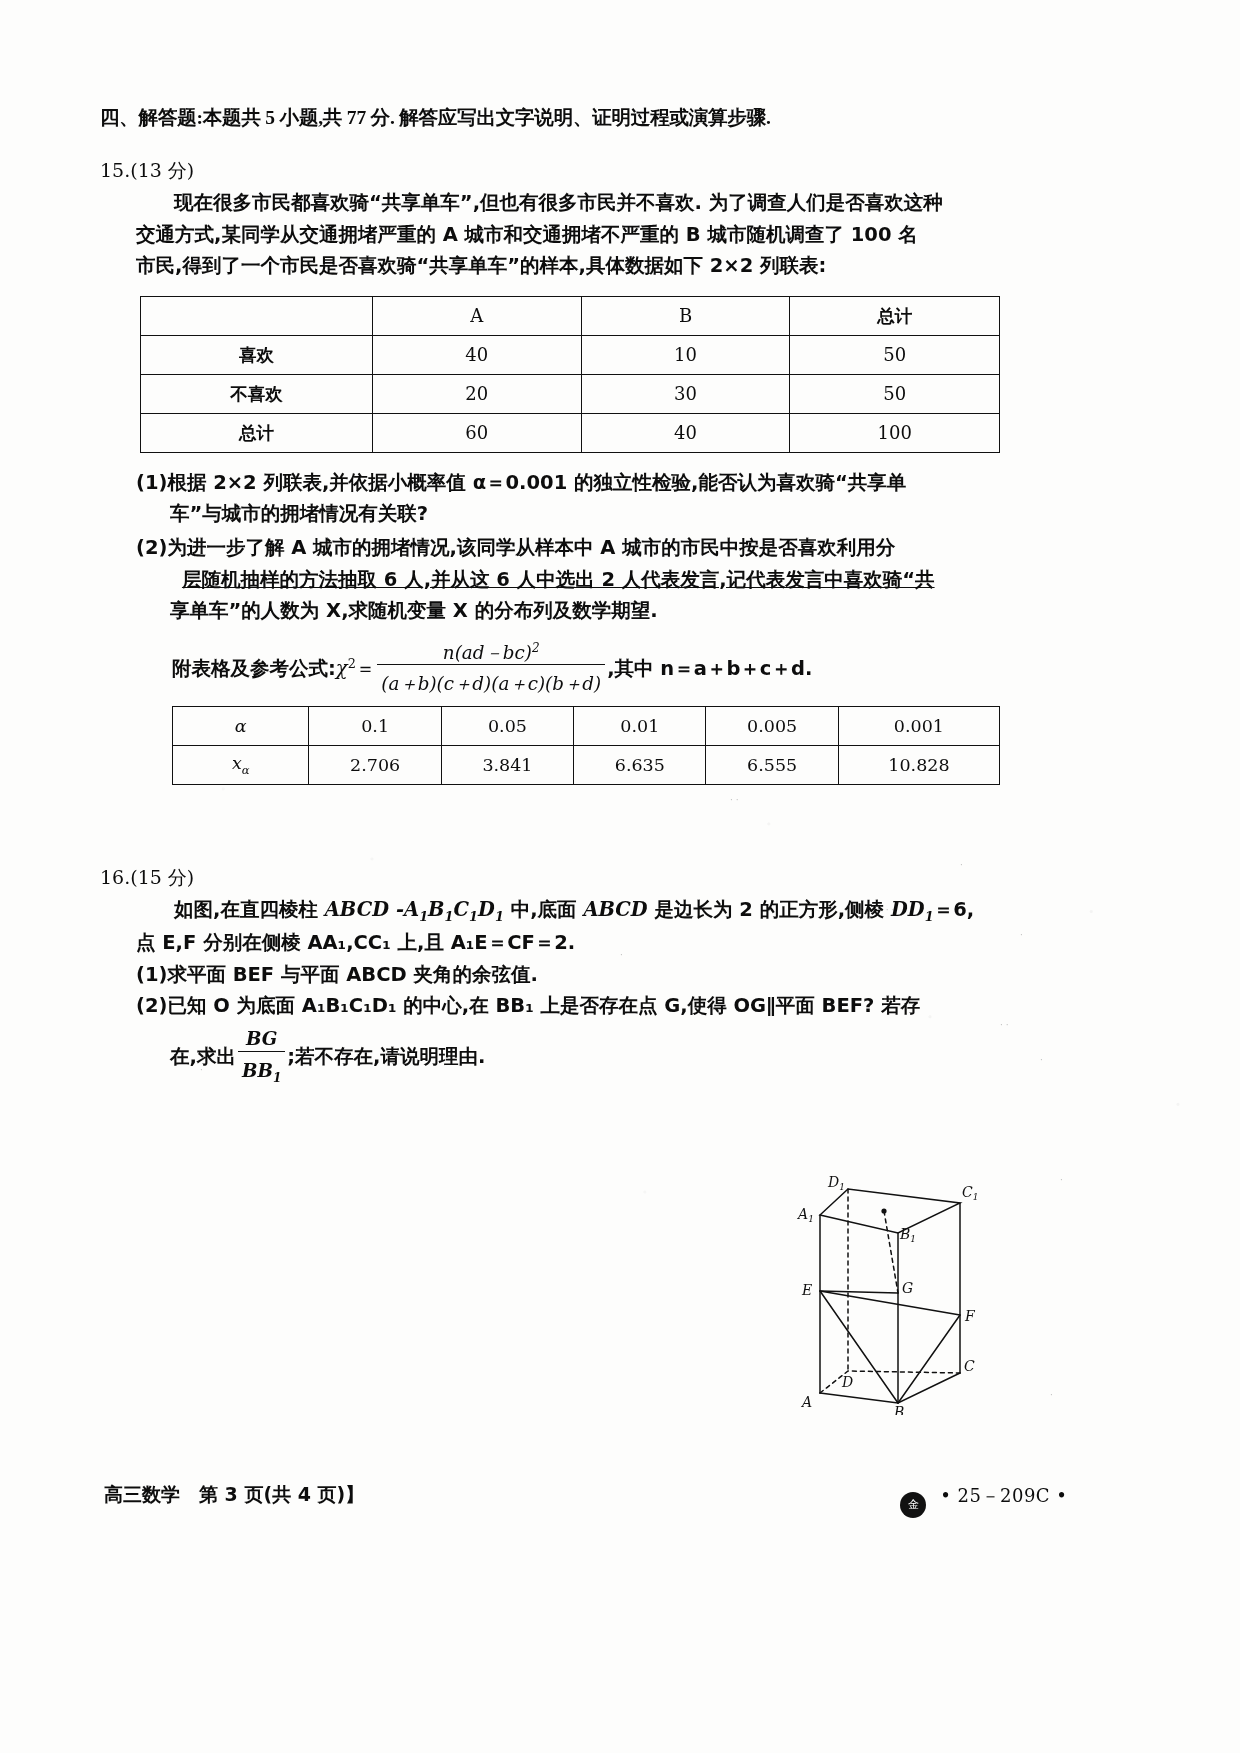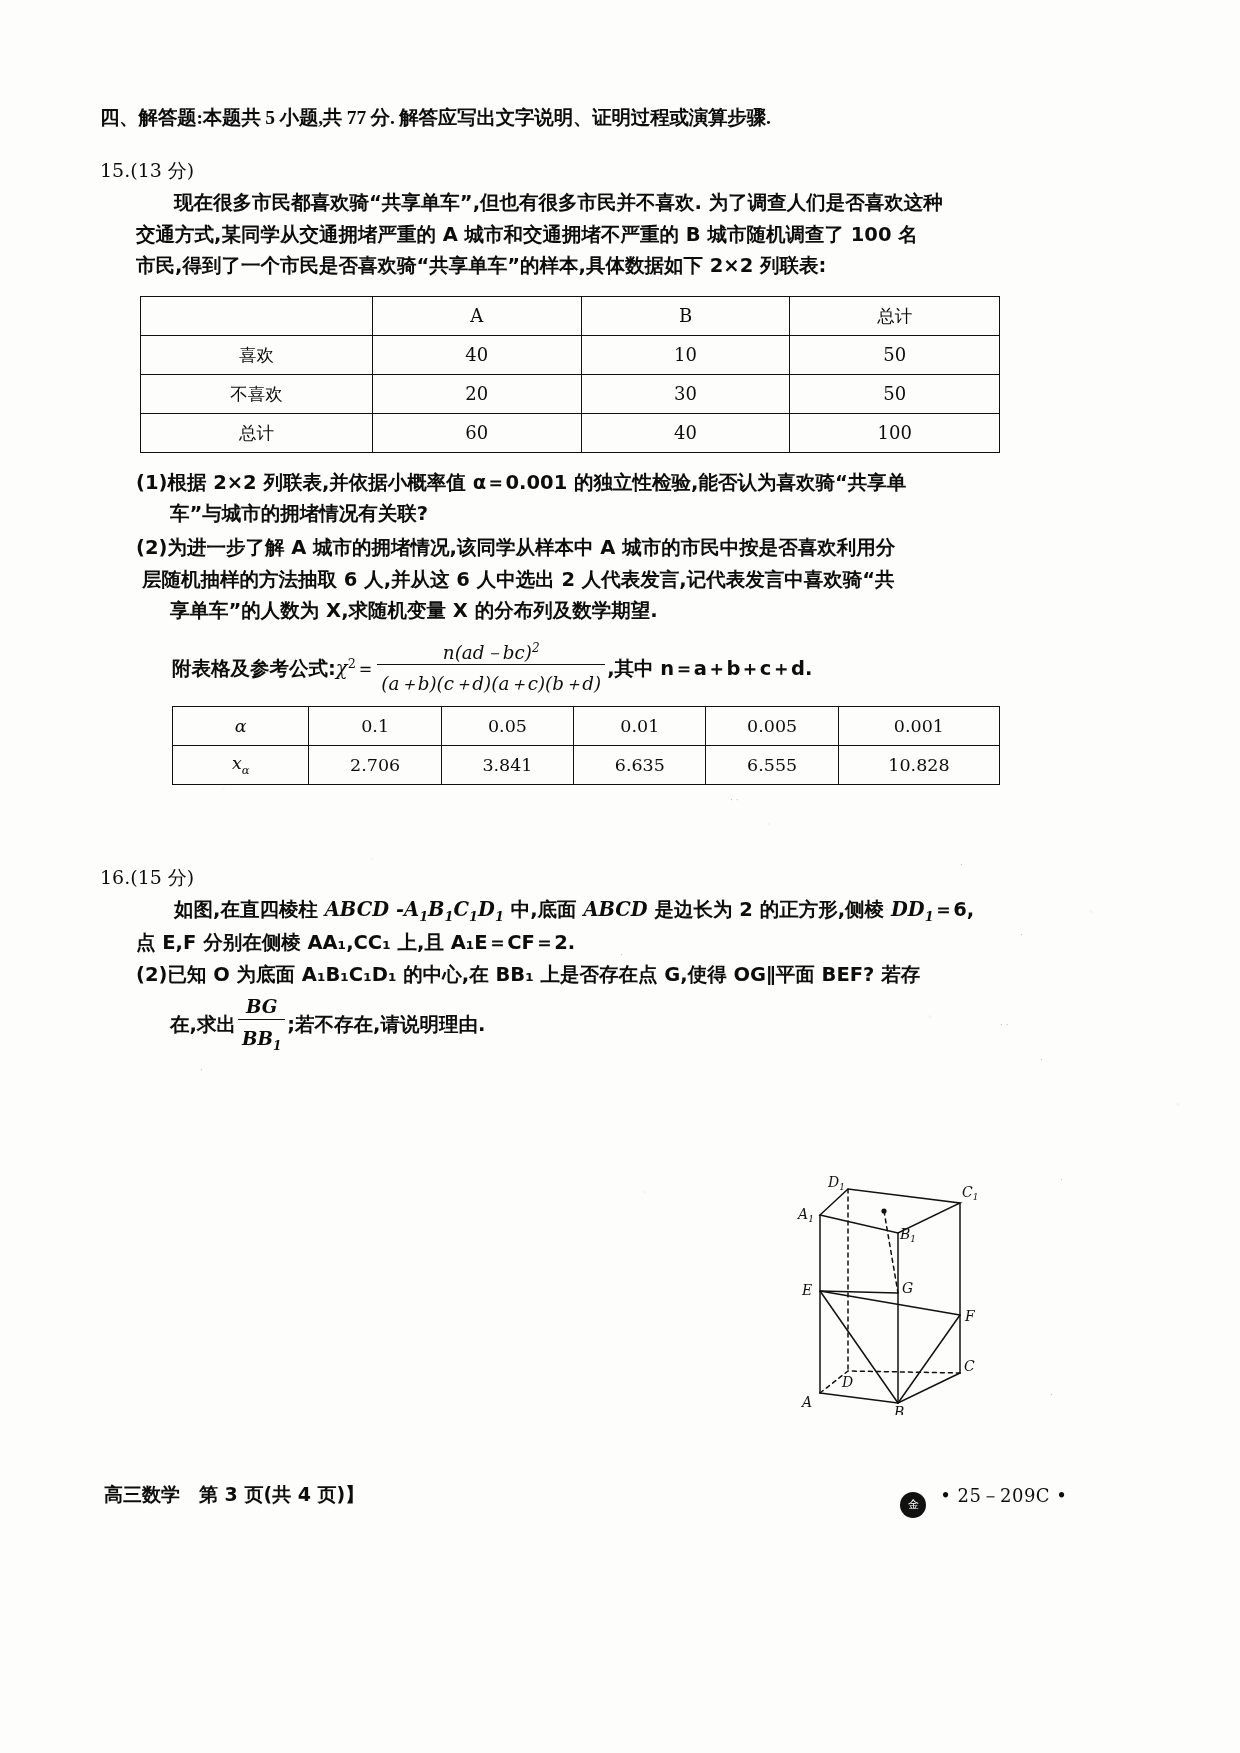--- a/index.html
+++ b/index.html
@@ -83,21 +83,21 @@
   }
   table.grid td {
     border: 1.6px solid #111;
     text-align: center;
     vertical-align: middle;
     font-size: 18px;
     padding: 0;
   }
   table.grid td.cjkcell {
     font-family: "DejaVu Sans", "Liberation Sans", sans-serif;
-    font-weight: 400;
+    font-weight: 700;
     font-size: 17.5px;
   }
 
   #contingency-table {
     margin: 14px 0 14px 40px;
     width: 860px;
   }
   #contingency-table td { height: 38px; }
 
   #critical-table {
@@ -217,21 +217,21 @@
           <td>40</td>
           <td>100</td>
         </tr>
       </tbody>
     </table>
 
     <div class="para hang cjk">(1)根据 2×2 列联表,并依据小概率值 α＝0.001 的独立性检验,能否认为喜欢骑“共享单</div>
     <div class="para cjk" style="margin-left:70px;">车”与城市的拥堵情况有关联?</div>
 
     <div class="para hang cjk" style="margin-top:2px;">(2)为进一步了解 A 城市的拥堵情况,该同学从样本中 A 城市的市民中按是否喜欢利用分</div>
-    <div class="para cjk" style="margin-left:42px;">层随机抽样的方法抽取 6 人,并从这 6 人中选出 2 人代表发言,记代表发言中喜欢骑“共</div>
+    <div class="para cjk" style="margin-left:82px;text-decoration:underline;">层随机抽样的方法抽取 6 人,并从这 6 人中选出 2 人代表发言,记代表发言中喜欢骑“共</div>
     <div class="para cjk" style="margin-left:70px;">享单车”的人数为 X,求随机变量 X 的分布列及数学期望.</div>
 
     <div class="formula-line">
       <span class="cjk">附表格及参考公式:</span><span class="it">χ</span><sup>2</sup><span>＝</span><span class="frac"><span class="top it"><span>n(ad－bc)</span><sup>2</sup></span><span class="bot it">(a＋b)(c＋d)(a＋c)(b＋d)</span></span><span class="cjk">,其中 n＝a＋b＋c＋d.</span>
     </div>
 
     <table class="grid" id="critical-table">
       <tbody>
         <tr>
           <td class="it" style="width:16.5%;">α</td>
@@ -251,20 +251,21 @@
         </tr>
       </tbody>
     </table>
 
     <div class="qnum num" style="margin-top:80px;">16.(15 分)</div>
 
     <div class="para indent-1 cjk" style="text-indent:38px;"><span>如图,在直四棱柱 </span><span class="it"><span>ABCD -A</span><sub>1</sub><span>B</span><sub>1</sub><span>C</span><sub>1</sub><span>D</span><sub>1</sub></span><span> 中,底面 </span><span class="it">ABCD</span><span> 是边长为 2 的正方形,侧棱 </span><span class="it"><span>DD</span><sub>1</sub></span><span>＝6,</span></div>
 
     <div class="para indent-1 cjk">点 E,F 分别在侧棱 AA₁,CC₁ 上,且 A₁E＝CF＝2.</div>
 
+    <div class="para hang cjk">(1)求平面 BEF 与平面 ABCD 夹角的余弦值.</div>
 
     <div class="para hang cjk">(2)已知 O 为底面 A₁B₁C₁D₁ 的中心,在 BB₁ 上是否存在点 G,使得 OG∥平面 BEF? 若存</div>
 
     <div class="para cjk" style="margin-left:70px; line-height:1.15; margin-top:8px;">
       <span>在,求出</span><span class="frac"><span class="top it">BG</span><span class="bot it"><span>BB</span><sub>1</sub></span></span><span>;若不存在,请说明理由.</span>
     </div>
 
   </div>
 
   <div id="prism-figure">

